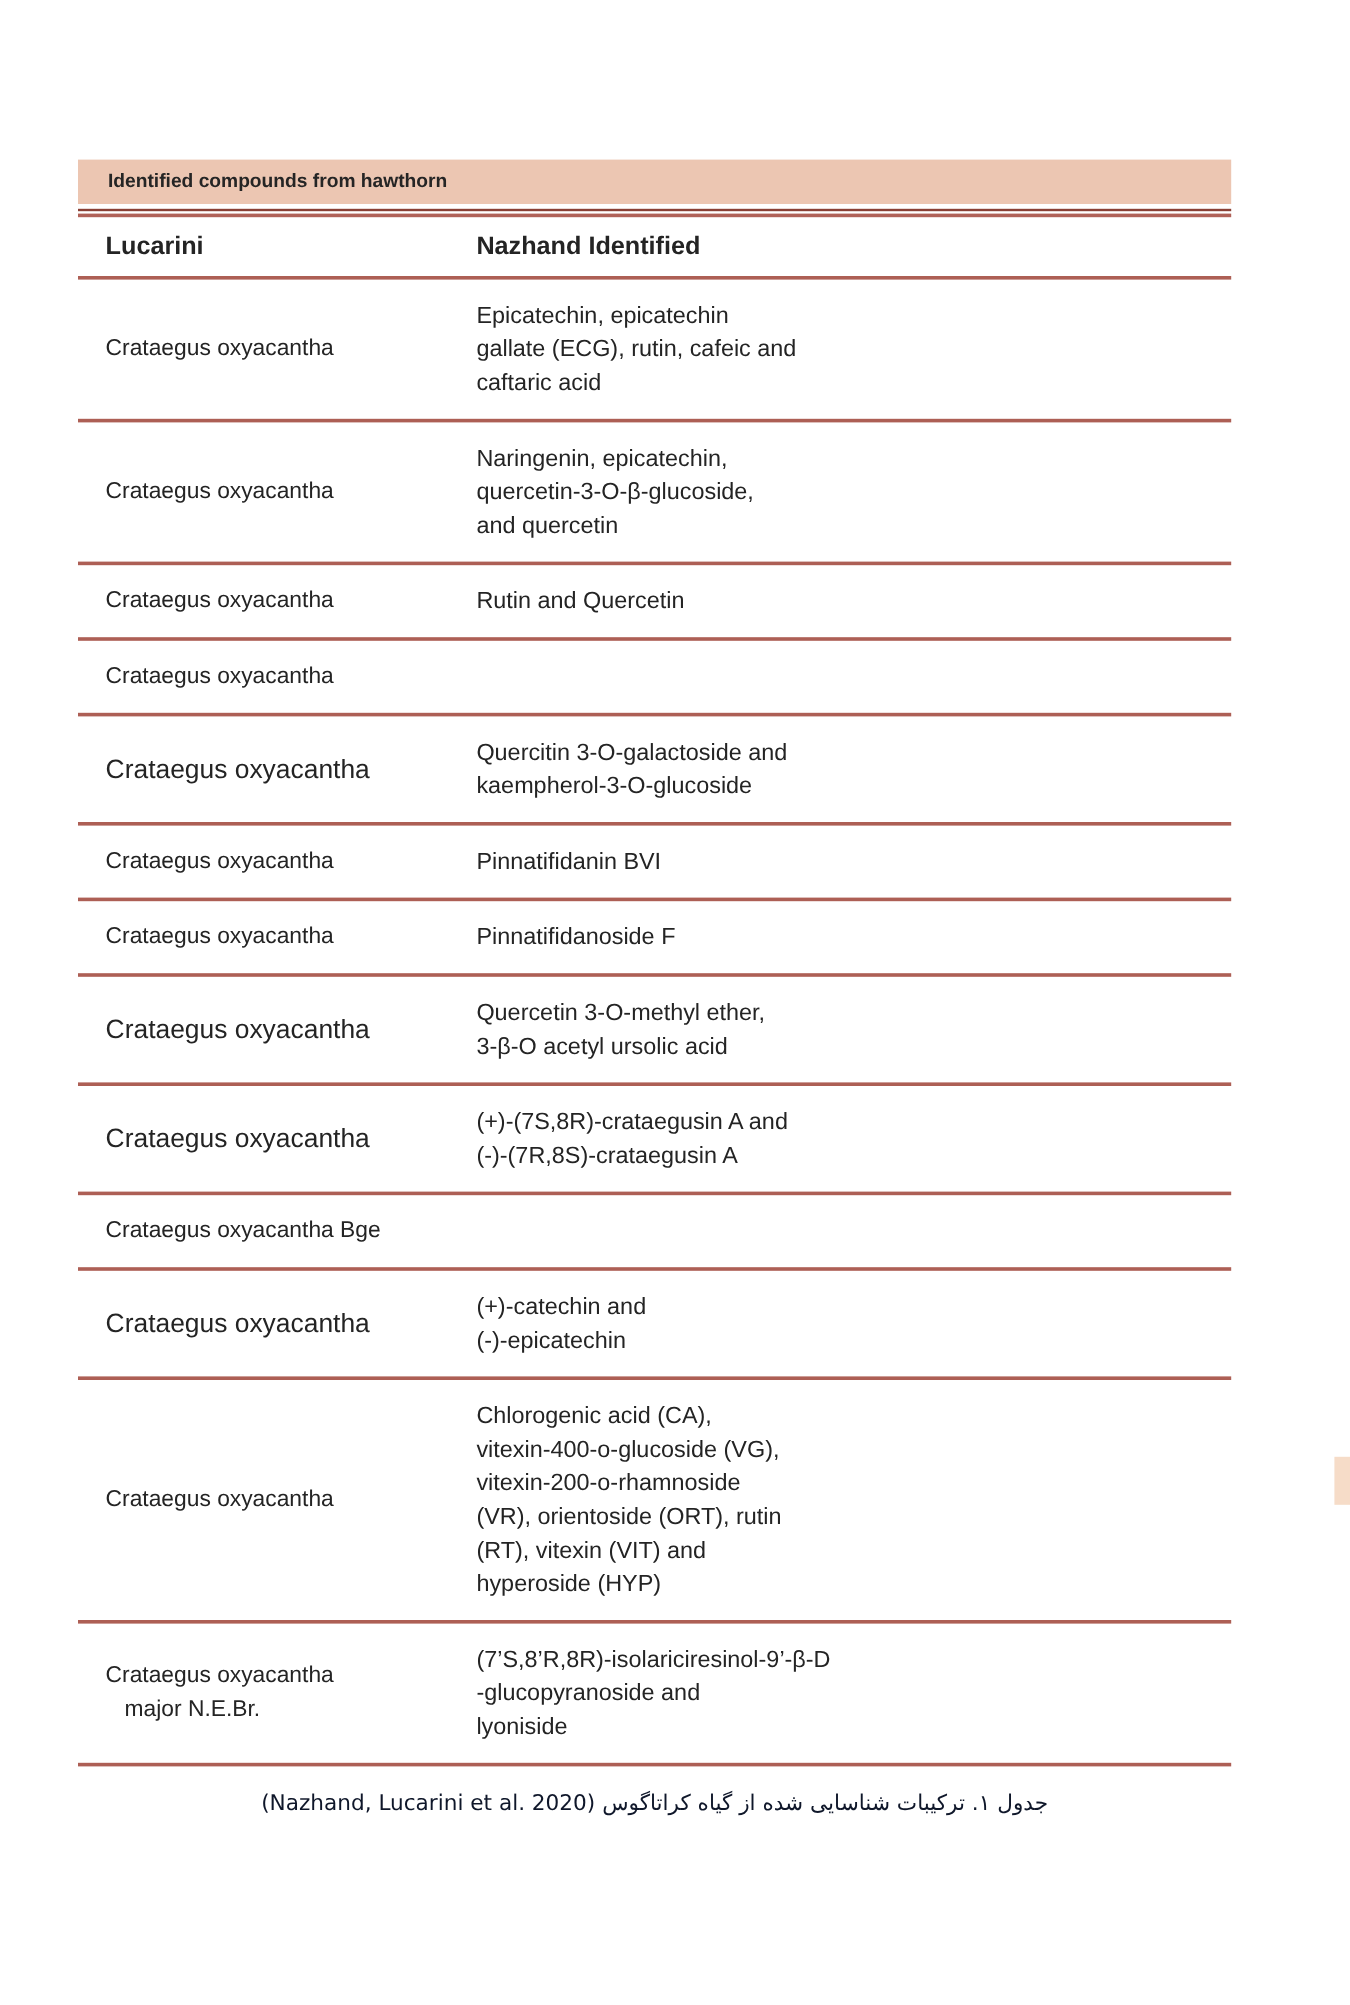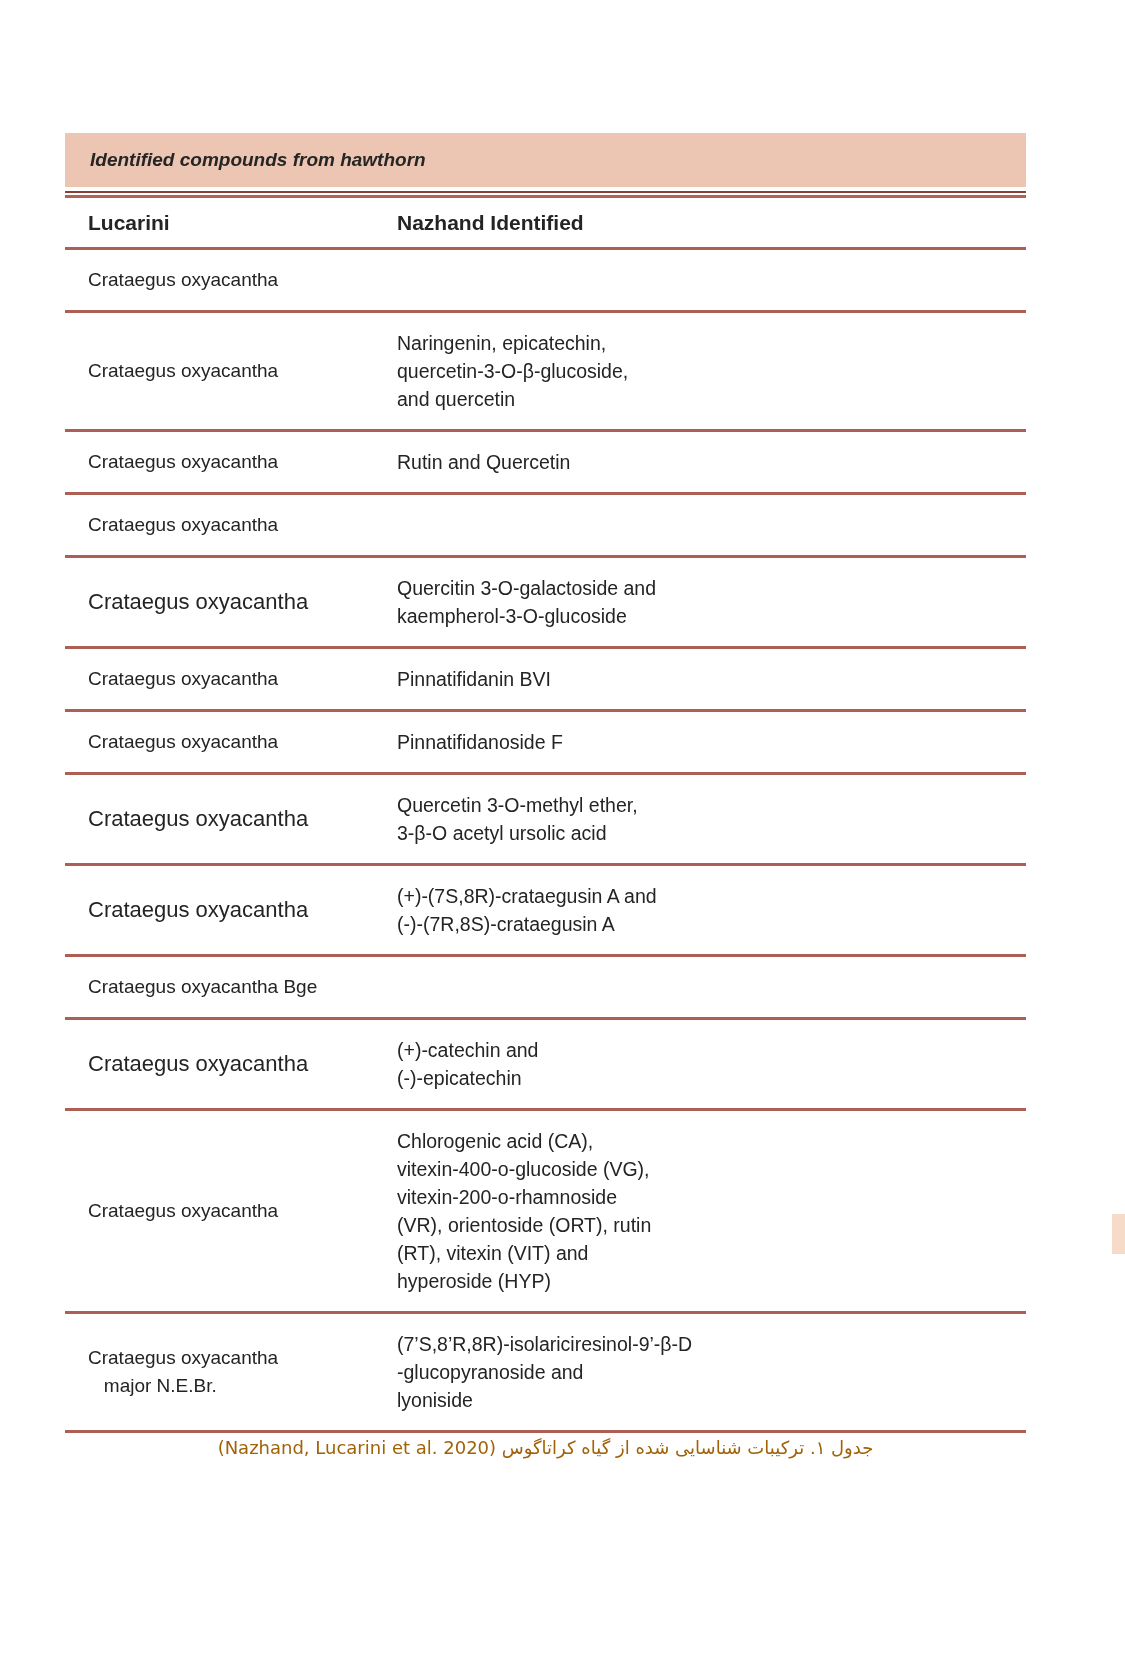--- a/index.html
+++ b/index.html
@@ -11,29 +11,28 @@
     color: #242424;
     overflow: hidden;
   }
   .table-wrap {
     position: absolute;
     left: 65px; top: 133px;
     width: 961px;
   }
   .title-band {
     background: #ecc6b2;
-    height: 54px;
+    height: 37px;
     display: flex;
     align-items: center;
     padding-left: 25px;
     box-sizing: border-box;
-    font-size: 19px;
+    font-size: 16px;
     font-weight: bold;
     color: #252525;
-    font-style: italic;
   }
   .rule-gap    { height: 4px; }
   .rule-dark   { height: 2px; background: #8a4035; }
   .rule-gap2   { height: 2px; }
   .rule-med    { height: 3px; background: #b06258; }
   .hdr-row {
     display: flex;
     padding: 13px 0 12px 23px;
     border-bottom: 3px solid #ad5f55;
     font-weight: bold;
@@ -52,25 +51,25 @@
     line-height: 28px;
     white-space: pre;
   }
   .species.large { font-size: 22px; }
   .compound {
     font-size: 19.5px;
     line-height: 28px;
     white-space: pre-line;
   }
   .caption {
-    margin-top: 4px;
+    margin-top: 20px;
     text-align: center;
     font-size: 18px;
     direction: rtl;
-    color: #a16207;
+    color: #0f172a;
     font-family: "DejaVu Sans", "Liberation Sans", sans-serif;
   }
   .side-tab {
     position: absolute;
     right: 0; top: 1214px;
     width: 13px; height: 40px;
     background: #f6dcc8;
   }
 </style>
 </head>
@@ -89,20 +88,25 @@
 
   <div class="hdr-row">
     <div class="col-species">Lucarini</div>
     <div class="col-compound">Nazhand Identified</div>
   </div>
 
   <div id="rows">
   <div class="t-row">
     <div class="col-species">
       <span class="species">Crataegus oxyacantha</span>
+    </div>
+    <div class="col-compound">
+      <span class="compound">Epicatechin, epicatechin
+gallate (ECG), rutin, cafeic and
+caftaric acid</span>
     </div>
   </div>
 
   <div class="t-row">
     <div class="col-species">
       <span class="species">Crataegus oxyacantha</span>
     </div>
     <div class="col-compound">
       <span class="compound">Naringenin, epicatechin,
 quercetin-3-O-β-glucoside,

